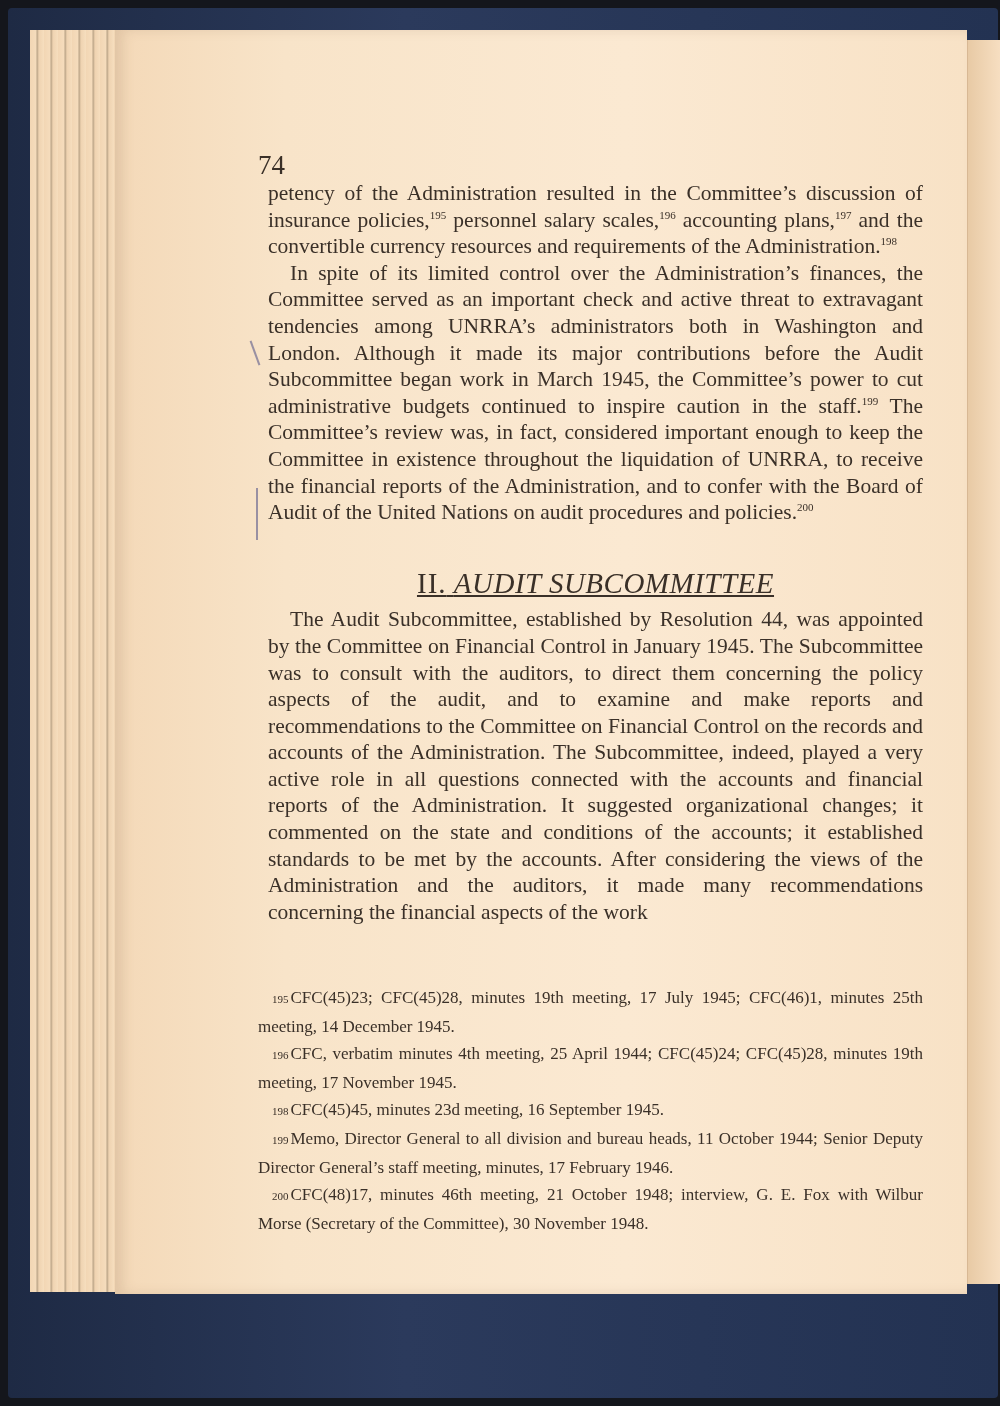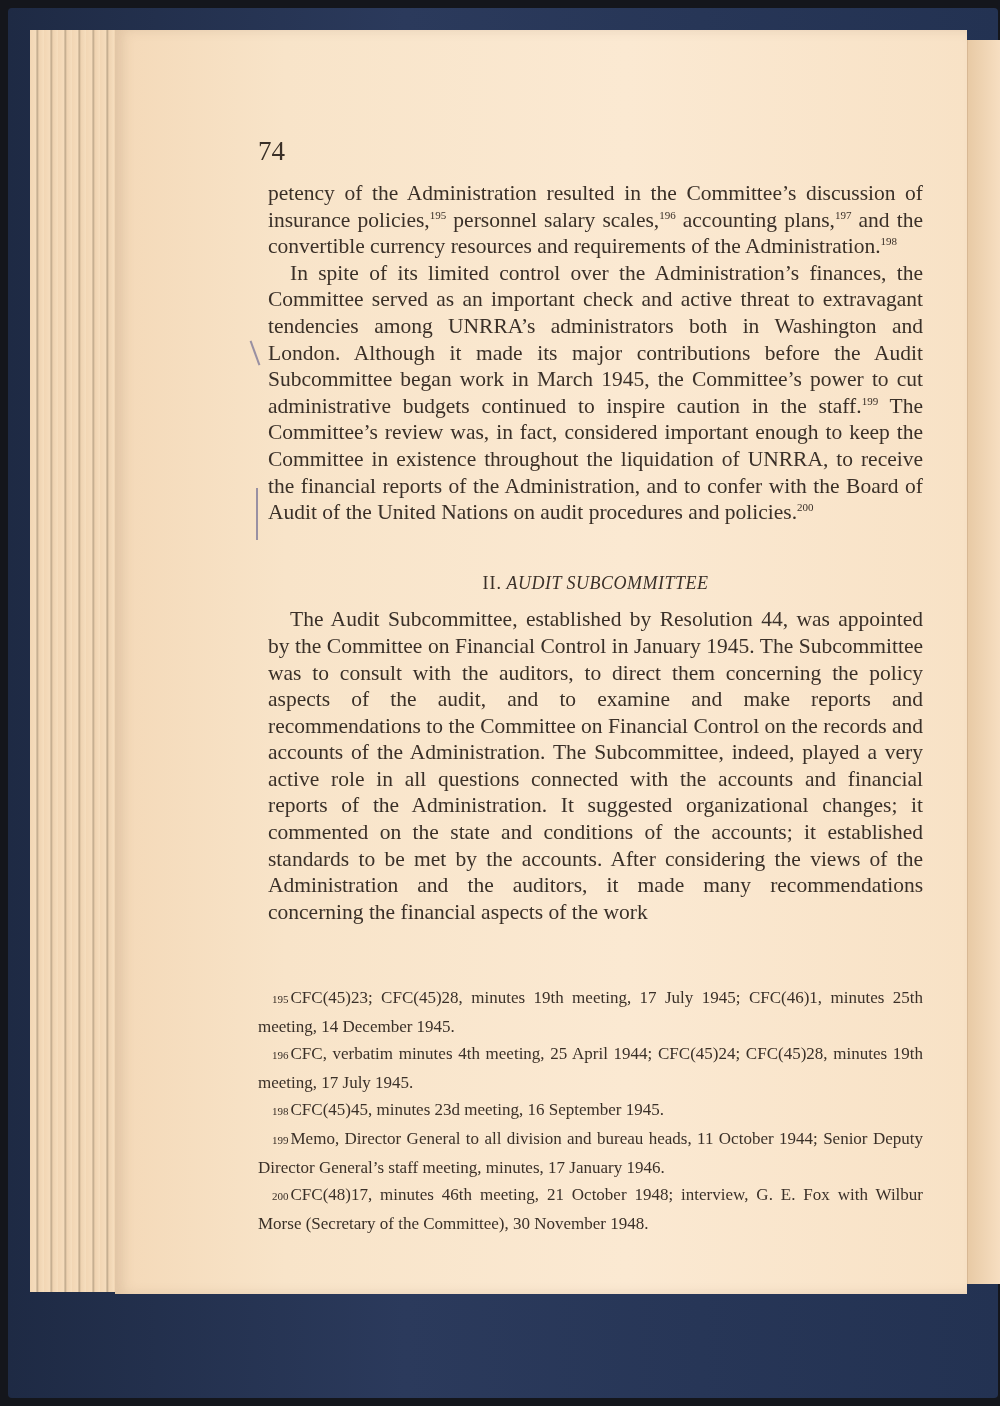--- a/index.html
+++ b/index.html
@@ -25,32 +25,32 @@
     }
     .next-page {
       position: absolute; left: 967px; top: 40px; width: 33px; height: 1244px;
       background: linear-gradient(90deg, #e8caa5, #f7dfc2);
       border-left: 1px solid #d8b894;
     }
     .header {
       position: absolute; left: 258px; top: 134px; width: 660px; height: 40px;
       color: #3a3028;
     }
-    .page-number { position: absolute; left: 0; top: 2px; font-size: 27px; }
+    .page-number { position: absolute; left: 0; top: 16px; font-size: 27px; }
     .running-title { position: absolute; left: 0; right: 0; top: 0; text-align: center; font-size: 27px; }
     .body-text {
       position: absolute; left: 268px; top: 180px; width: 655px;
       color: #3a3028; font-size: 21.5px; line-height: 26.6px;
       text-align: justify;
     }
     .body-text p { margin: 0; }
     .indent { text-indent: 22px; }
     sup { font-size: 11px; line-height: 0; vertical-align: 8px; }
     .section-heading {
-      text-align: center; margin: 44px 0 10px 0; font-size: 18px;
+      text-align: center; margin: 44px 0 10px 0; font-size: 29px; text-decoration: underline;
     }
     .section-heading .num { letter-spacing: 1px; }
     .section-heading .title { font-style: italic; letter-spacing: 0.5px; }
     .footnotes {
       position: absolute; left: 258px; top: 984px; width: 665px;
       color: #3a3028; font-size: 17px; line-height: 27px; text-align: justify;
     }
     .footnotes p { margin: 0; text-indent: 14px; }
     .fn-num { font-size: 11px; margin-right: 2px; }
     .pencil-mark {
@@ -81,17 +81,17 @@
   </p>
   <div class="section-heading">
     <span class="num">II.</span>
     <span class="title">AUDIT SUBCOMMITTEE</span>
   </div>
   <p class="indent">The Audit Subcommittee, established by Resolution 44, was ap­pointed by the Committee on Financial Control in January 1945. The Subcommittee was to consult with the auditors, to direct them concern­ing the policy aspects of the audit, and to examine and make reports and recommendations to the Committee on Financial Control on the records and accounts of the Administration. The Subcommittee, in­deed, played a very active role in all questions connected with the accounts and financial reports of the Administration. It suggested organizational changes; it commented on the state and conditions of the accounts; it established standards to be met by the accounts. After considering the views of the Administration and the auditors, it made many recommendations concerning the financial aspects of the work</p>
 </div>
 
 <div class="footnotes">
   <p><span class="fn-num">195</span><span>CFC(45)23; CFC(45)28, minutes 19th meeting, 17 July 1945; CFC(46)1, minutes 25th meeting, 14 December 1945.</span></p>
-  <p><span class="fn-num">196</span><span>CFC, verbatim minutes 4th meeting, 25 April 1944; CFC(45)24; CFC(45)28, minutes 19th meeting, 17 July 1945.</span></p>
+  <p><span class="fn-num">196</span><span>CFC, verbatim minutes 4th meeting, 25 April 1944; CFC(45)24; CFC(45)28, minutes 19th meeting, 17 November 1945.</span></p>
   <p><span class="fn-num">198</span><span>CFC(45)45, minutes 23d meeting, 16 September 1945.</span></p>
-  <p><span class="fn-num">199</span><span>Memo, Director General to all division and bureau heads, 11 October 1944; Senior Deputy Director General’s staff meeting, minutes, 17 January 1946.</span></p>
+  <p><span class="fn-num">199</span><span>Memo, Director General to all division and bureau heads, 11 October 1944; Senior Deputy Director General’s staff meeting, minutes, 17 February 1946.</span></p>
   <p><span class="fn-num">200</span><span>CFC(48)17, minutes 46th meeting, 21 October 1948; interview, G. E. Fox with Wilbur Morse (Secretary of the Committee), 30 November 1948.</span></p>
 </div>
 
 </body></html>

